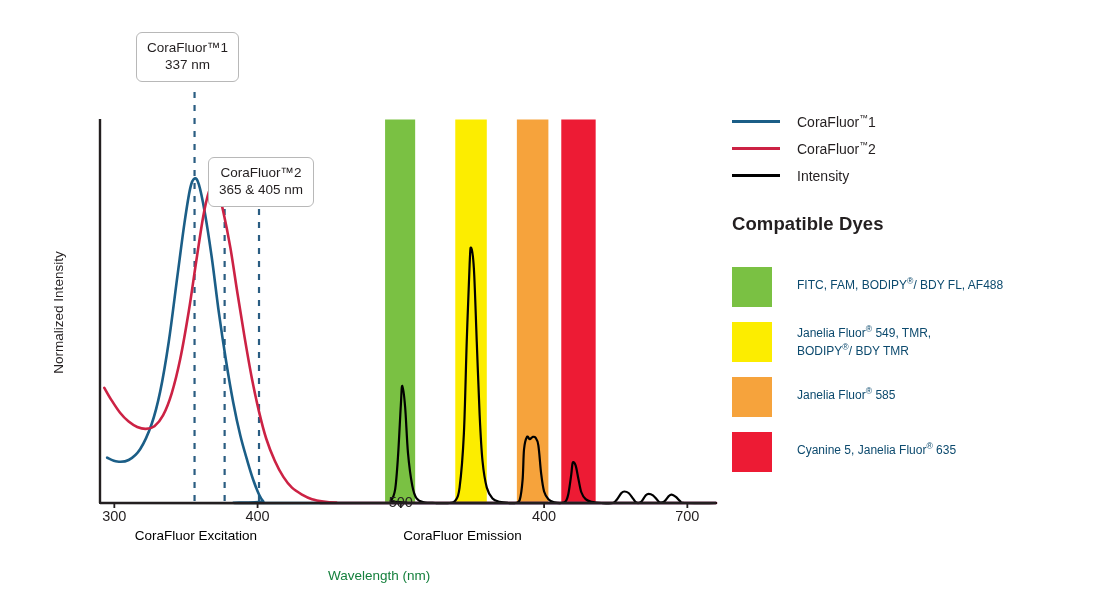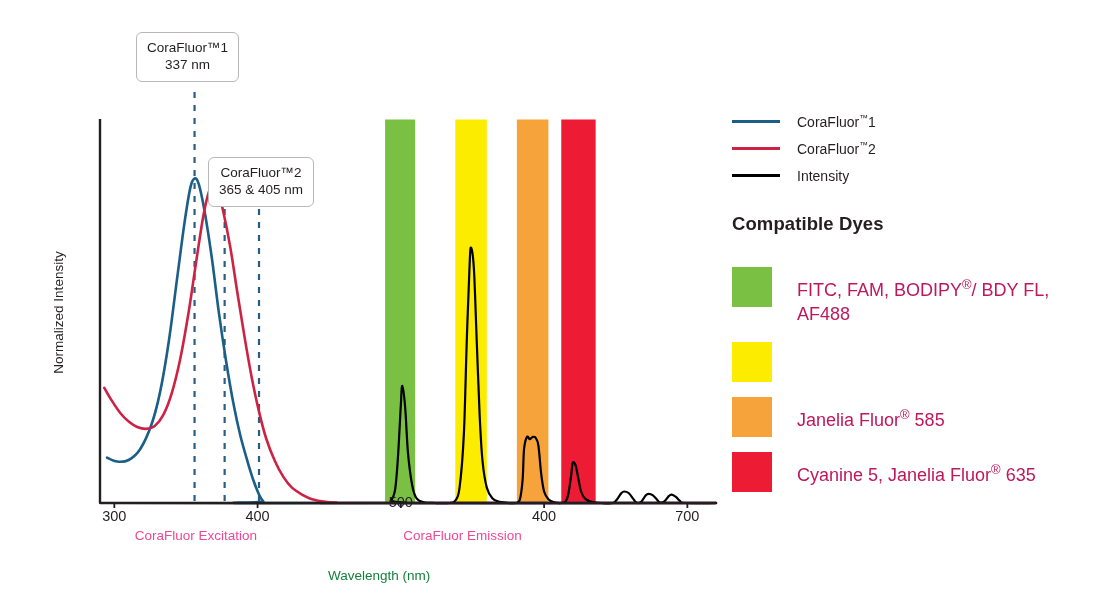--- a/index.html
+++ b/index.html
@@ -51,21 +51,21 @@
   .axis-tick {
     position: absolute;
     font-size: 14.5px;
     color: #231f20;
     text-align: center;
     width: 60px;
   }
   .sub-label {
     position: absolute;
     font-size: 13.5px;
-    color: #ec4899;
+    color: #000000;
     text-align: center;
     white-space: nowrap;
   }
   .axis-title {
     position: absolute;
     font-size: 13.5px;
     color: #15803d;
     text-align: center;
     white-space: nowrap;
   }
@@ -119,22 +119,22 @@
     margin-bottom: 15px;
     min-height: 40px;
   }
   .dye-swatch {
     width: 40px;
     height: 40px;
     flex: 0 0 40px;
     margin-right: 25px;
   }
   .dye-label {
-    font-size: 18px;
-    color: #be185d;
+    font-size: 12px;
+    color: #0c4a6e;
     line-height: 1.33;
     padding-top: 9px;
   }
   .dye-label .l2 { display: block; }
   .dye-row.two-line .dye-label { padding-top: 2px; }
   sup.reg { font-size: 0.72em; vertical-align: super; }
   sup.tm  { font-size: 0.62em; vertical-align: super; }
 </style>
 </head>
 <body>
@@ -211,20 +211,21 @@
         </div>
       </div>
     <div class="legend-heading">Compatible Dyes</div>
     <div id="dye-legend">
         <div class="dye-row">
           <div class="dye-swatch" style="background: rgb(122, 193, 67);"></div>
           <div class="dye-label">FITC, FAM, BODIPY<sup class="reg">®</sup>/ BDY FL, AF488</div>
         </div>
         <div class="dye-row two-line">
           <div class="dye-swatch" style="background: rgb(252, 237, 0);"></div>
+          <div class="dye-label">Janelia Fluor<sup class="reg">®</sup> 549, TMR,<span class="l2">BODIPY<sup class="reg">®</sup>/ BDY TMR</span></div>
         </div>
         <div class="dye-row">
           <div class="dye-swatch" style="background: rgb(246, 163, 60);"></div>
           <div class="dye-label">Janelia Fluor<sup class="reg">®</sup> 585</div>
         </div>
         <div class="dye-row">
           <div class="dye-swatch" style="background: rgb(237, 27, 52);"></div>
           <div class="dye-label">Cyanine 5, Janelia Fluor<sup class="reg">®</sup> 635</div>
         </div>
       </div>

